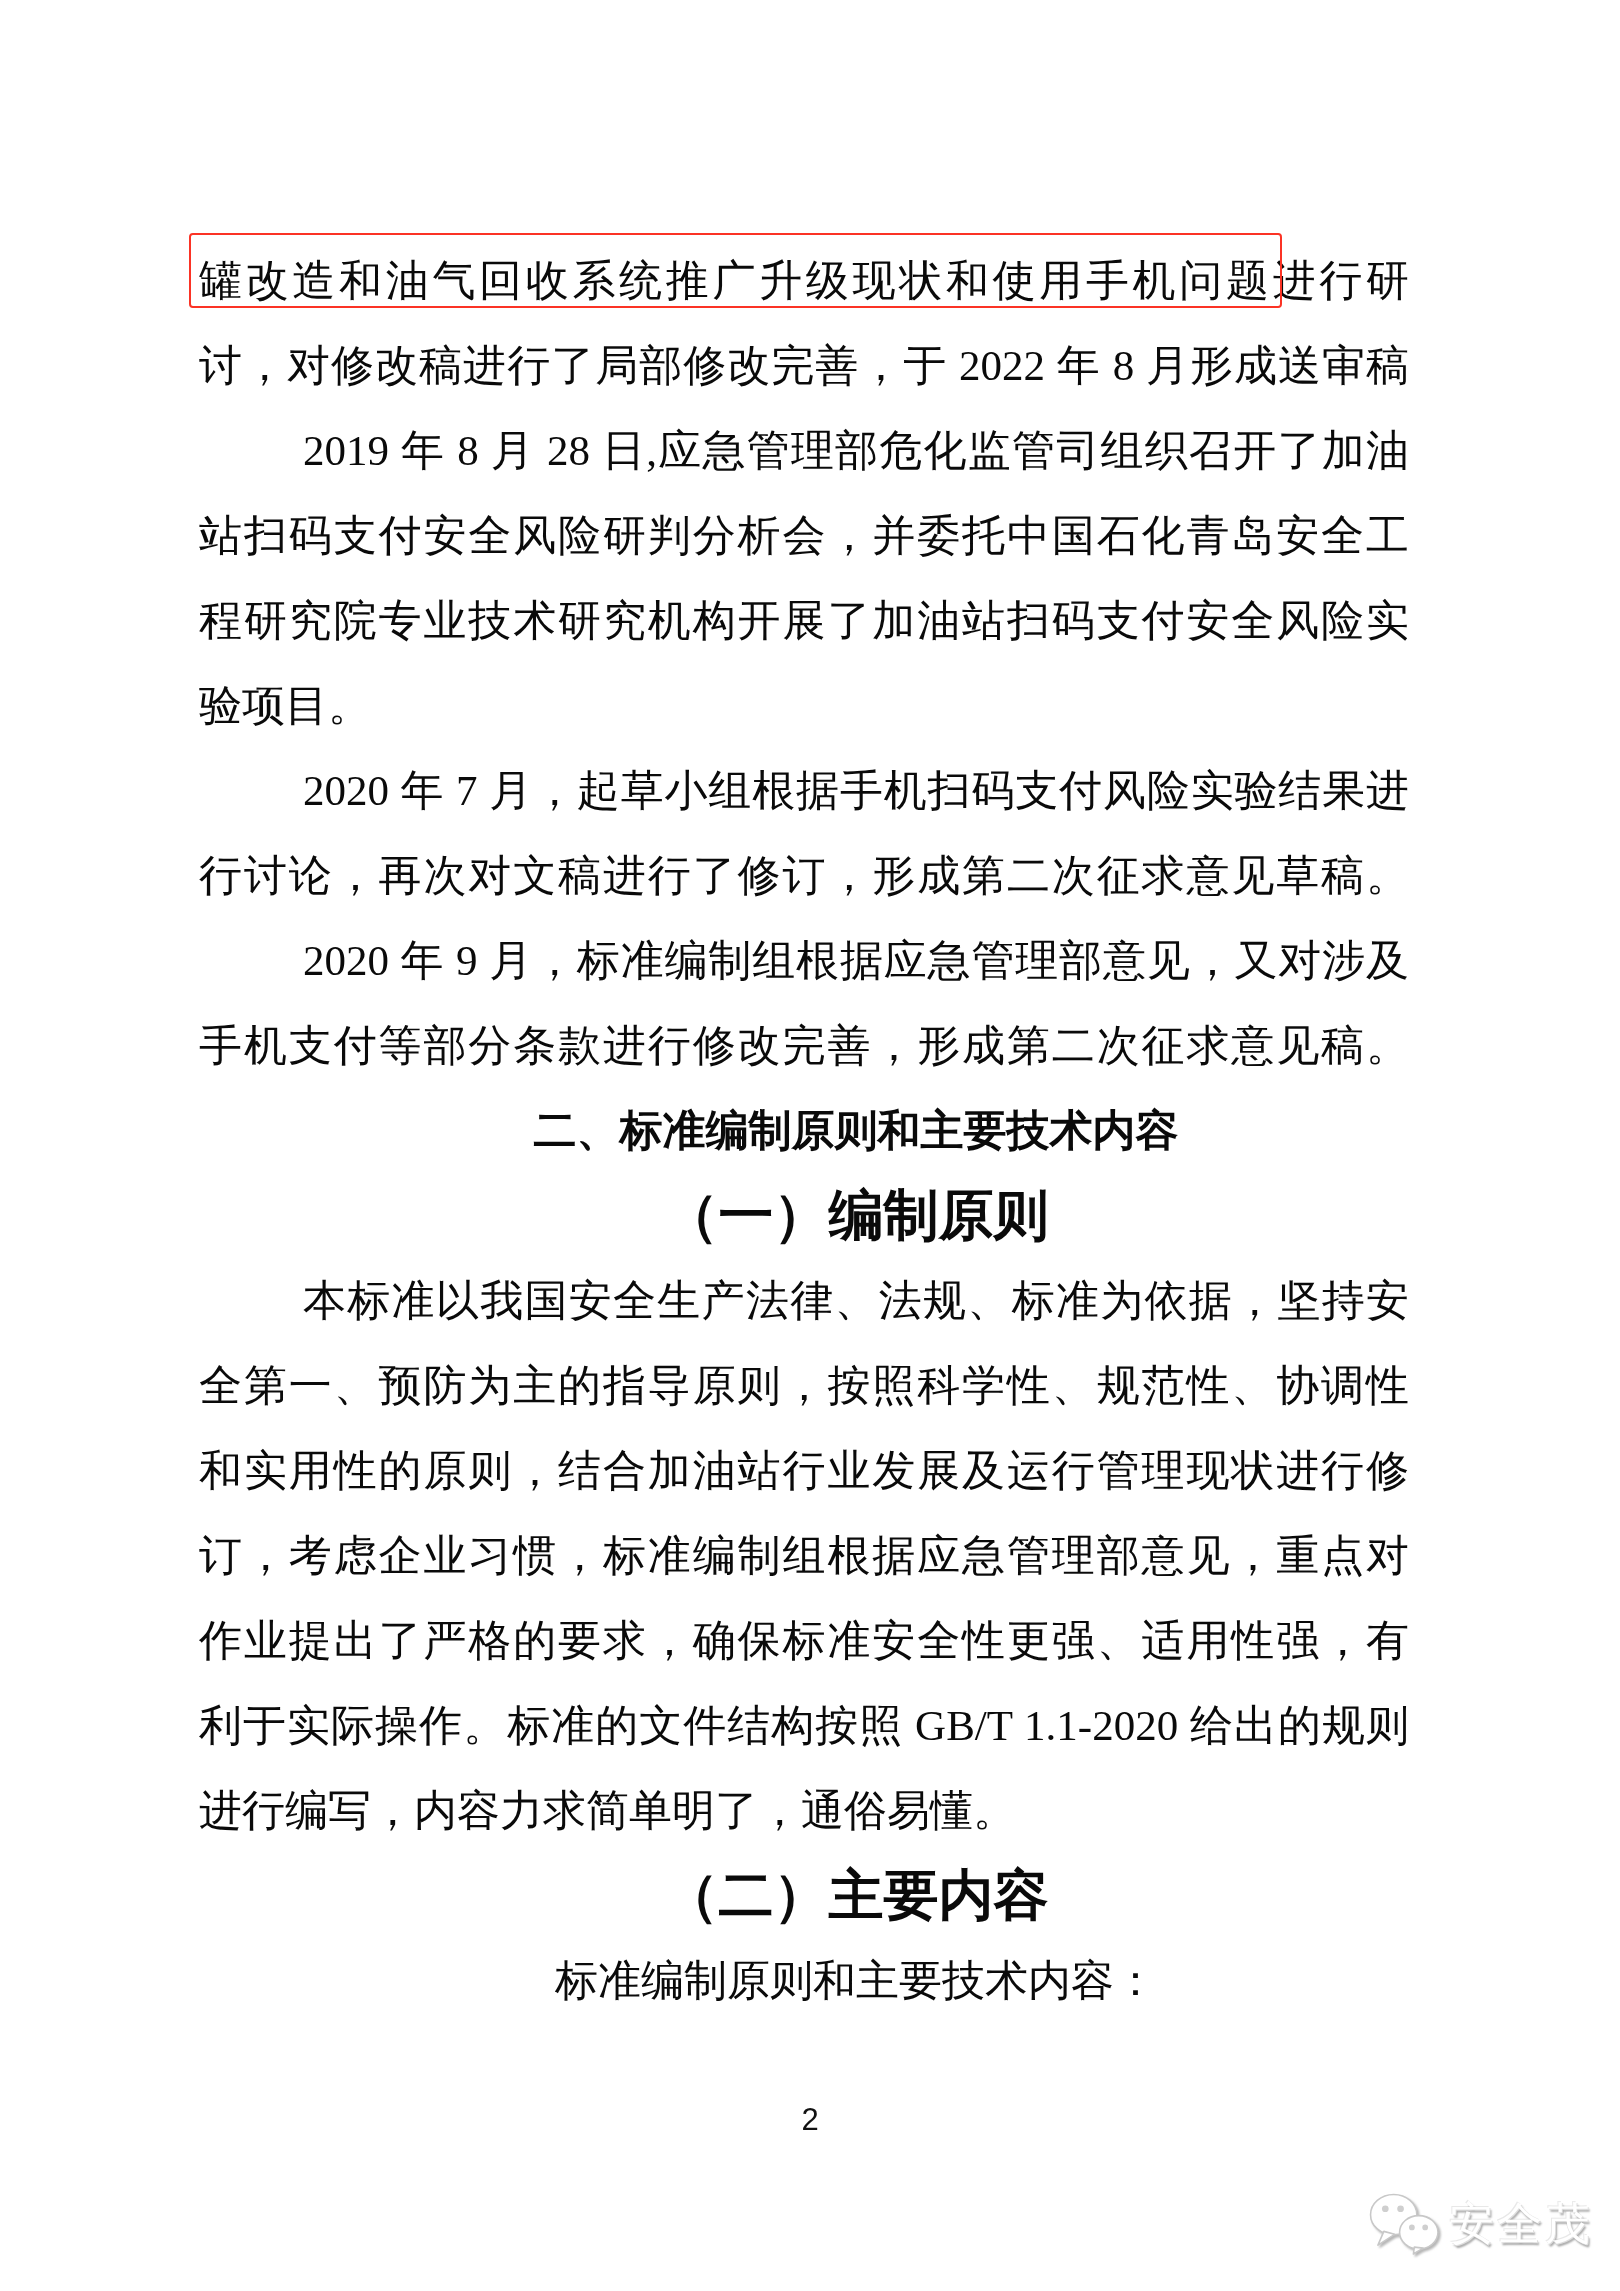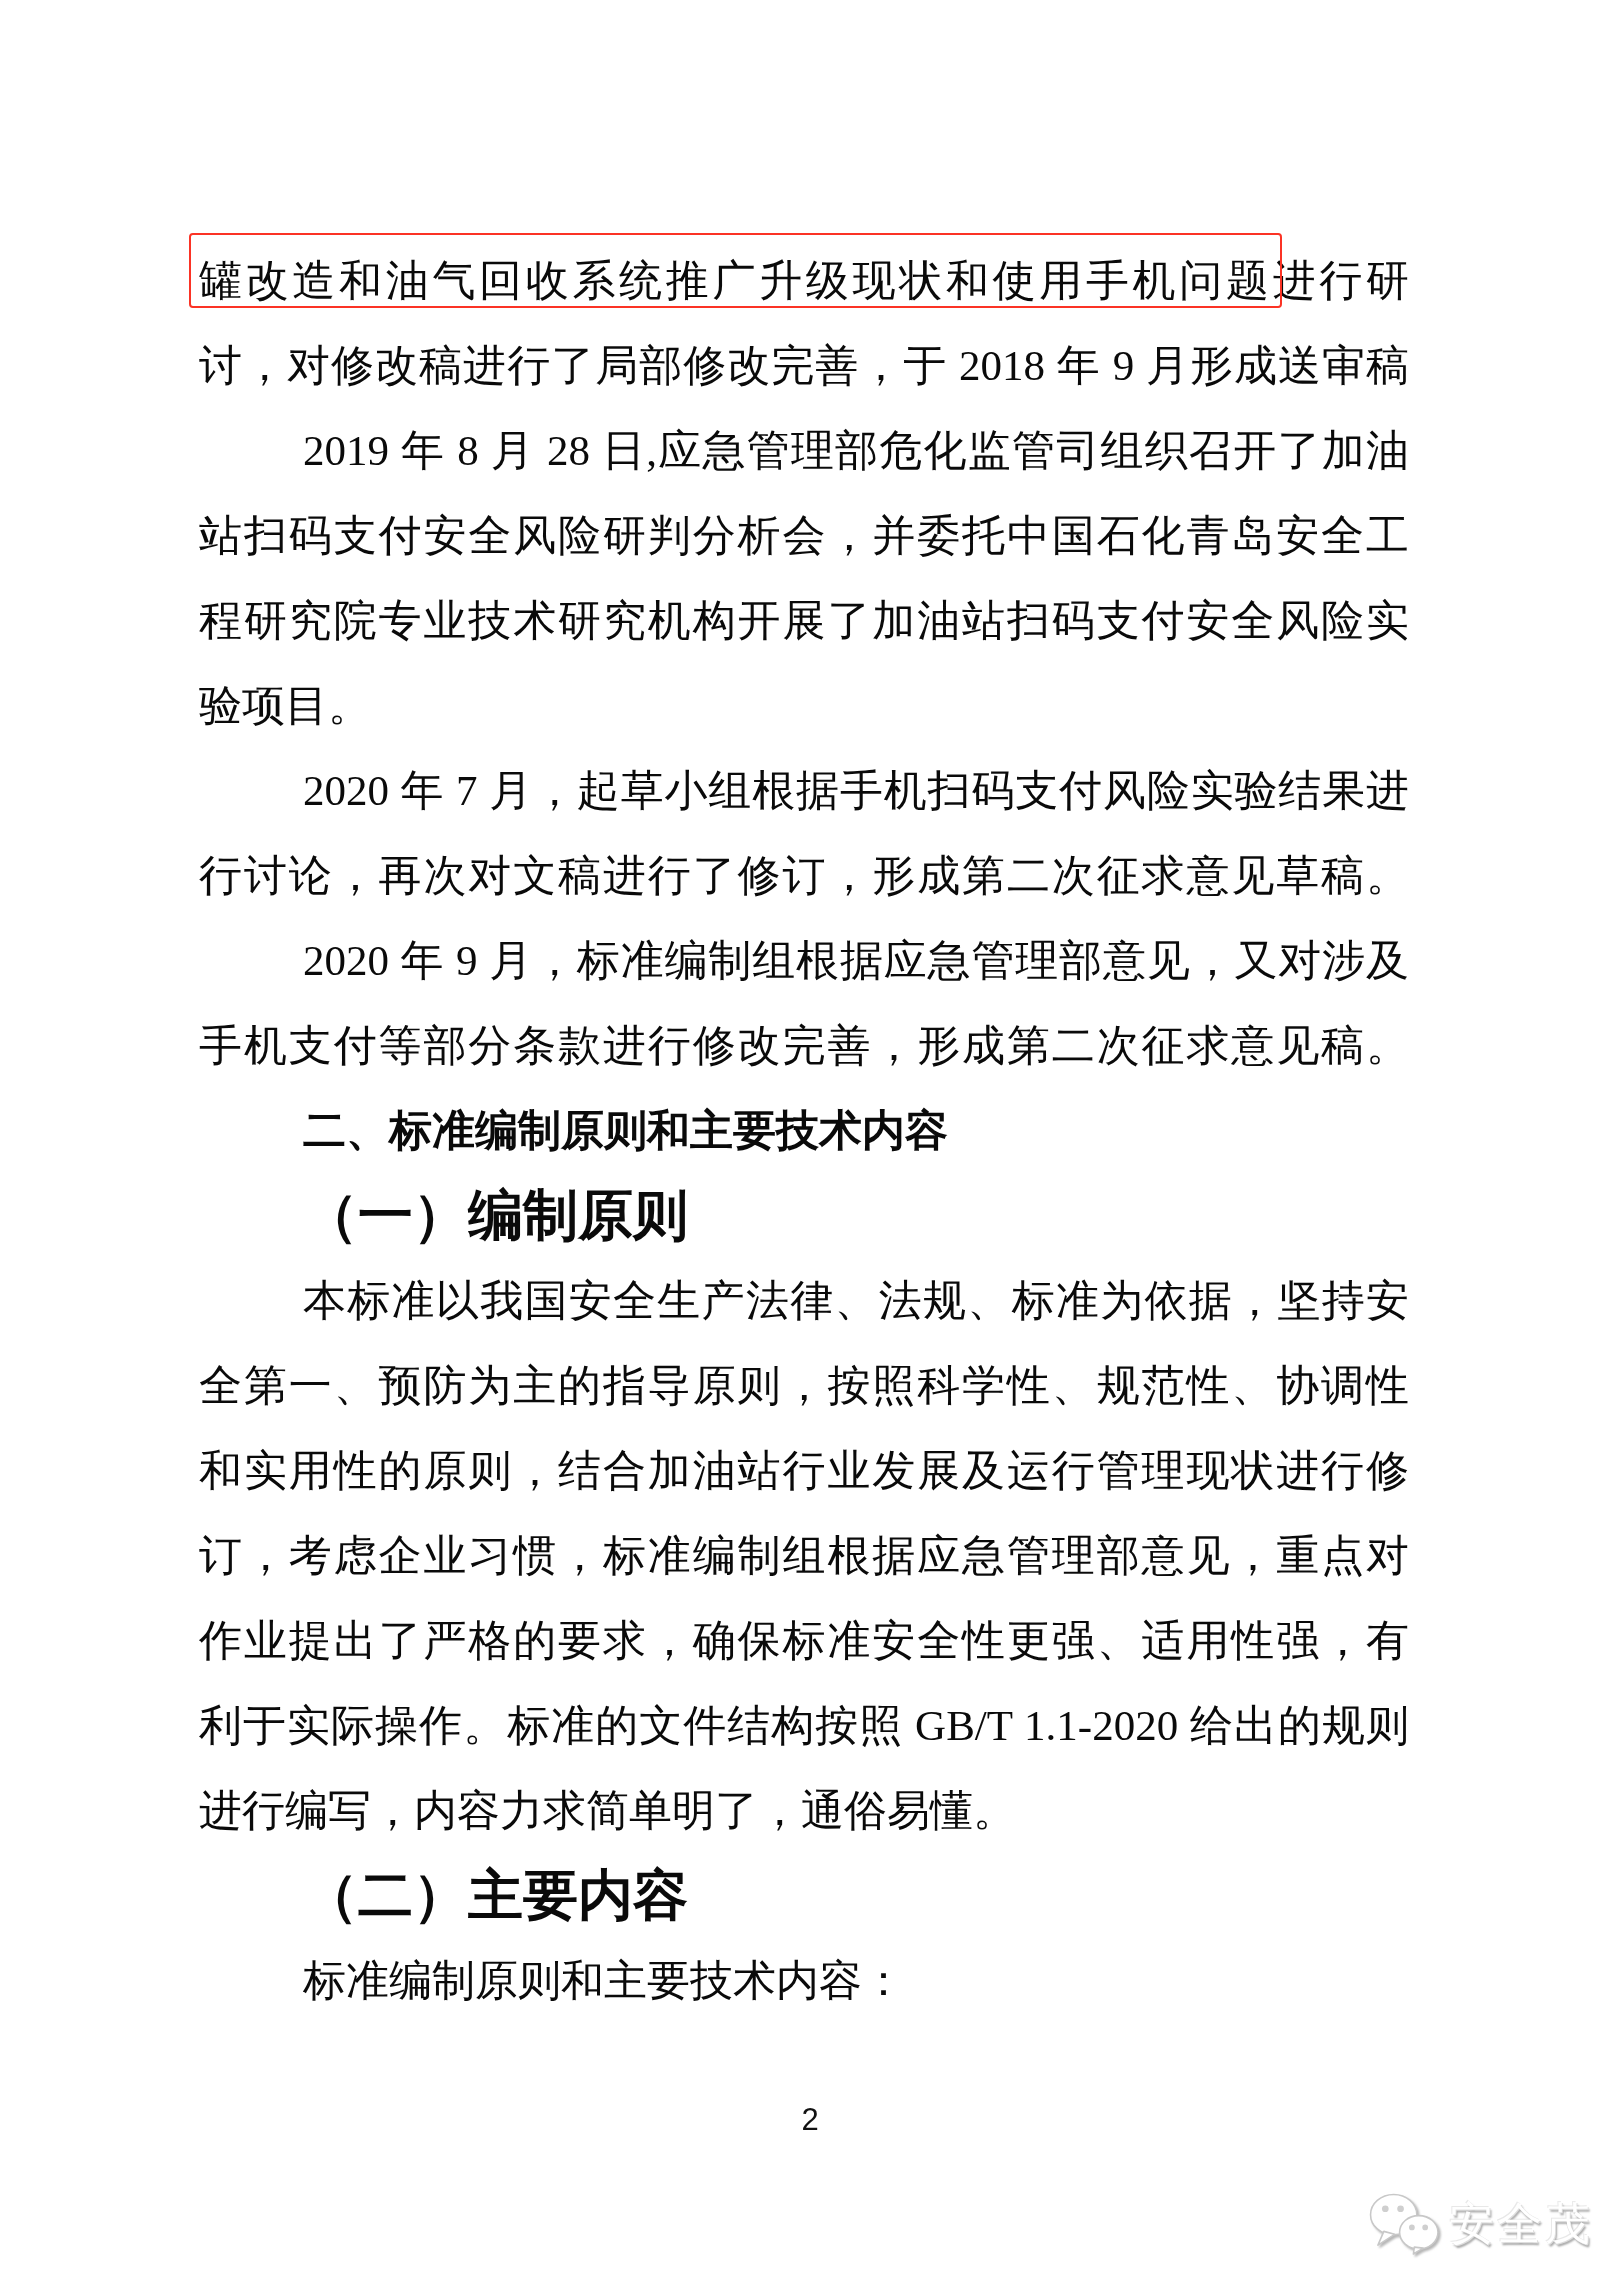--- a/index.html
+++ b/index.html
@@ -23,21 +23,21 @@
     font-size:43px;
     letter-spacing:0;
     white-space:normal;
     color:#0a0a0a;
   }
   .line.justify{
     text-align:justify;
     text-align-last:justify;
     text-justify:inter-character;
   }
-  .line.indent{ text-indent:104px; }
+  .line.indent{ text-indent:104px;text-align:center; }
   .line.heading{
     font-family:"Liberation Sans","DejaVu Sans",sans-serif;
     font-weight:700;
     font-size:43px;
   }
   .line.subheading{
     font-weight:700;
     font-size:55px;
   }
   .boxed{ position:relative; }
@@ -77,21 +77,21 @@
       -1px -1px 0 #e8e8e8;
   }
 </style>
 </head>
 <body>
 
 <div class="page">
 
   <div class="text-block" id="lines">
       <div class="line body justify"><span class="boxed">罐改造和油气回收系统推广升级现状和使用手机问题</span><span>进行研</span></div>
-      <div class="line body justify">讨，对修改稿进行了局部修改完善，于 2018 年 9 月形成送审稿</div>
+      <div class="line body justify">讨，对修改稿进行了局部修改完善，于 2022 年 8 月形成送审稿</div>
       <div class="line body justify indent">2019 年 8 月 28 日,应急管理部危化监管司组织召开了加油</div>
       <div class="line body justify">站扫码支付安全风险研判分析会，并委托中国石化青岛安全工</div>
       <div class="line body justify">程研究院专业技术研究机构开展了加油站扫码支付安全风险实</div>
       <div class="line body">验项目。</div>
       <div class="line body justify indent">2020 年 7 月，起草小组根据手机扫码支付风险实验结果进</div>
       <div class="line body justify">行讨论，再次对文稿进行了修订，形成第二次征求意见草稿。</div>
       <div class="line body justify indent">2020 年 9 月，标准编制组根据应急管理部意见，又对涉及</div>
       <div class="line body justify">手机支付等部分条款进行修改完善，形成第二次征求意见稿。</div>
       <div class="line heading indent">二、标准编制原则和主要技术内容</div>
       <div class="line subheading indent">（一）编制原则</div>

